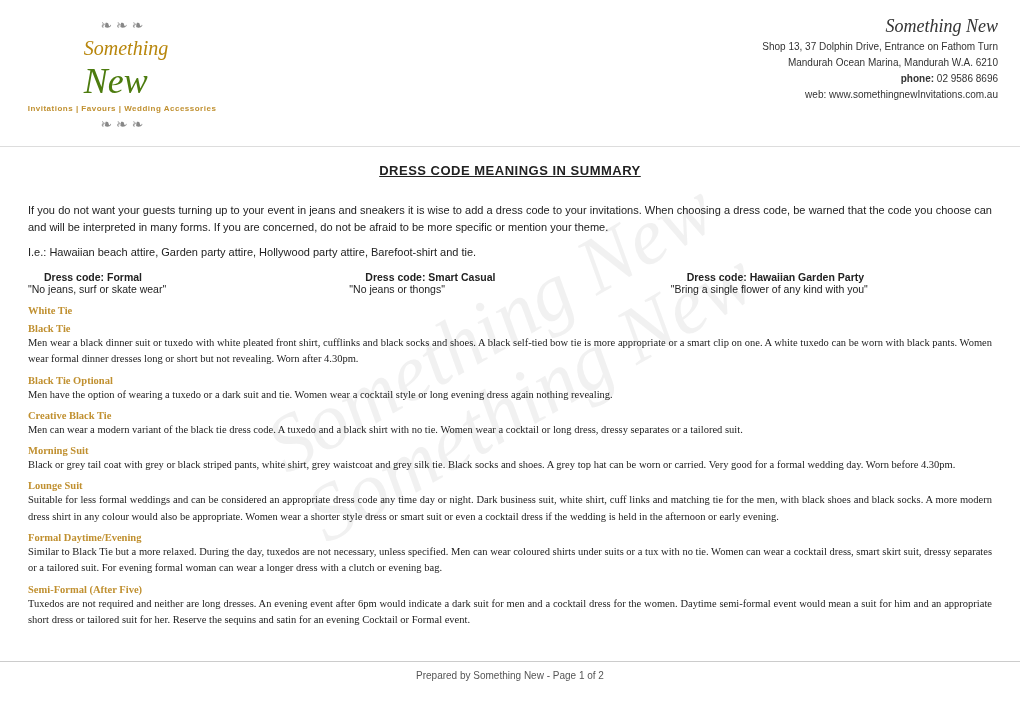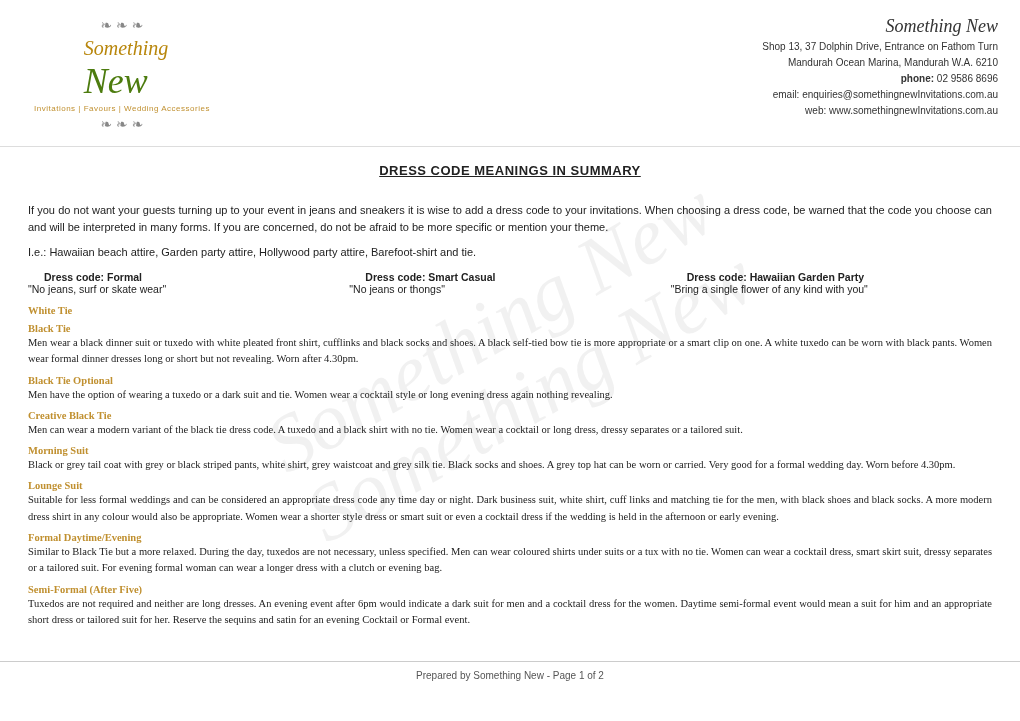--- a/index.html
+++ b/index.html
@@ -36,20 +36,21 @@
       font-size: 18px;
       color: #888;
       line-height: 1;
     }
     .logo-tagline {
       font-size: 8px;
       color: #c09030;
       letter-spacing: 0.5px;
       text-align: center;
       margin-top: 2px;
+      font-weight: bold;
     }
     .logo-bottom-ornament {
       font-size: 14px;
       color: #888;
       margin-top: 2px;
     }
     .contact-area {
       text-align: right;
       font-size: 10px;
       color: #333;
@@ -169,24 +170,20 @@
     <div class="contact-area">
       <span class="brand-script">Something New</span>
       <div class="address">
         <div>Shop 13, 37 Dolphin Drive, Entrance on Fathom Turn</div>
         <div>Mandurah Ocean Marina, Mandurah W.A.  6210</div>
         <div>
           <span class="phone">phone:</span>
           <span>02 9586 8696</span>
         </div>
         <div>
-          <span>email:</span>
-          <span> </span><span>enquiries@somethingnewInvitations.com.au</span>
-        </div>
-        <div>
           <span>web:</span>
           <span>www.somethingnewInvitations.com.au</span>
         </div>
       </div>
     </div>
   </div>
 
   <div class="watermark">
     <div>Something New</div>
     <div>Something New</div>

